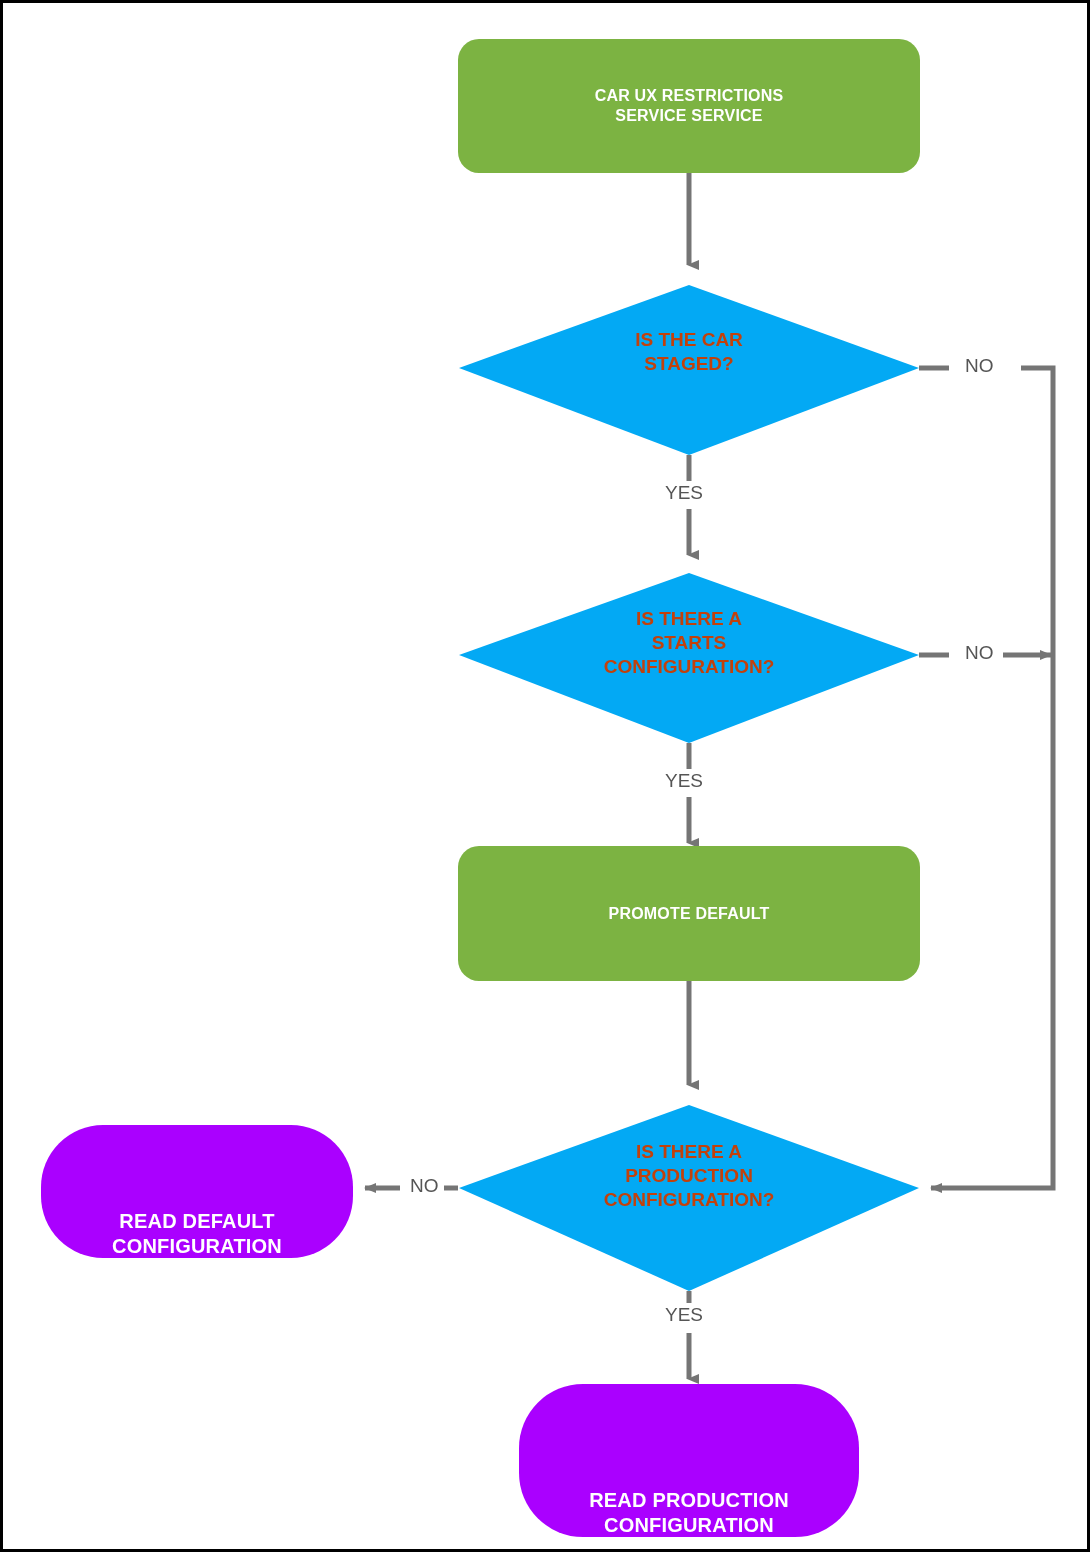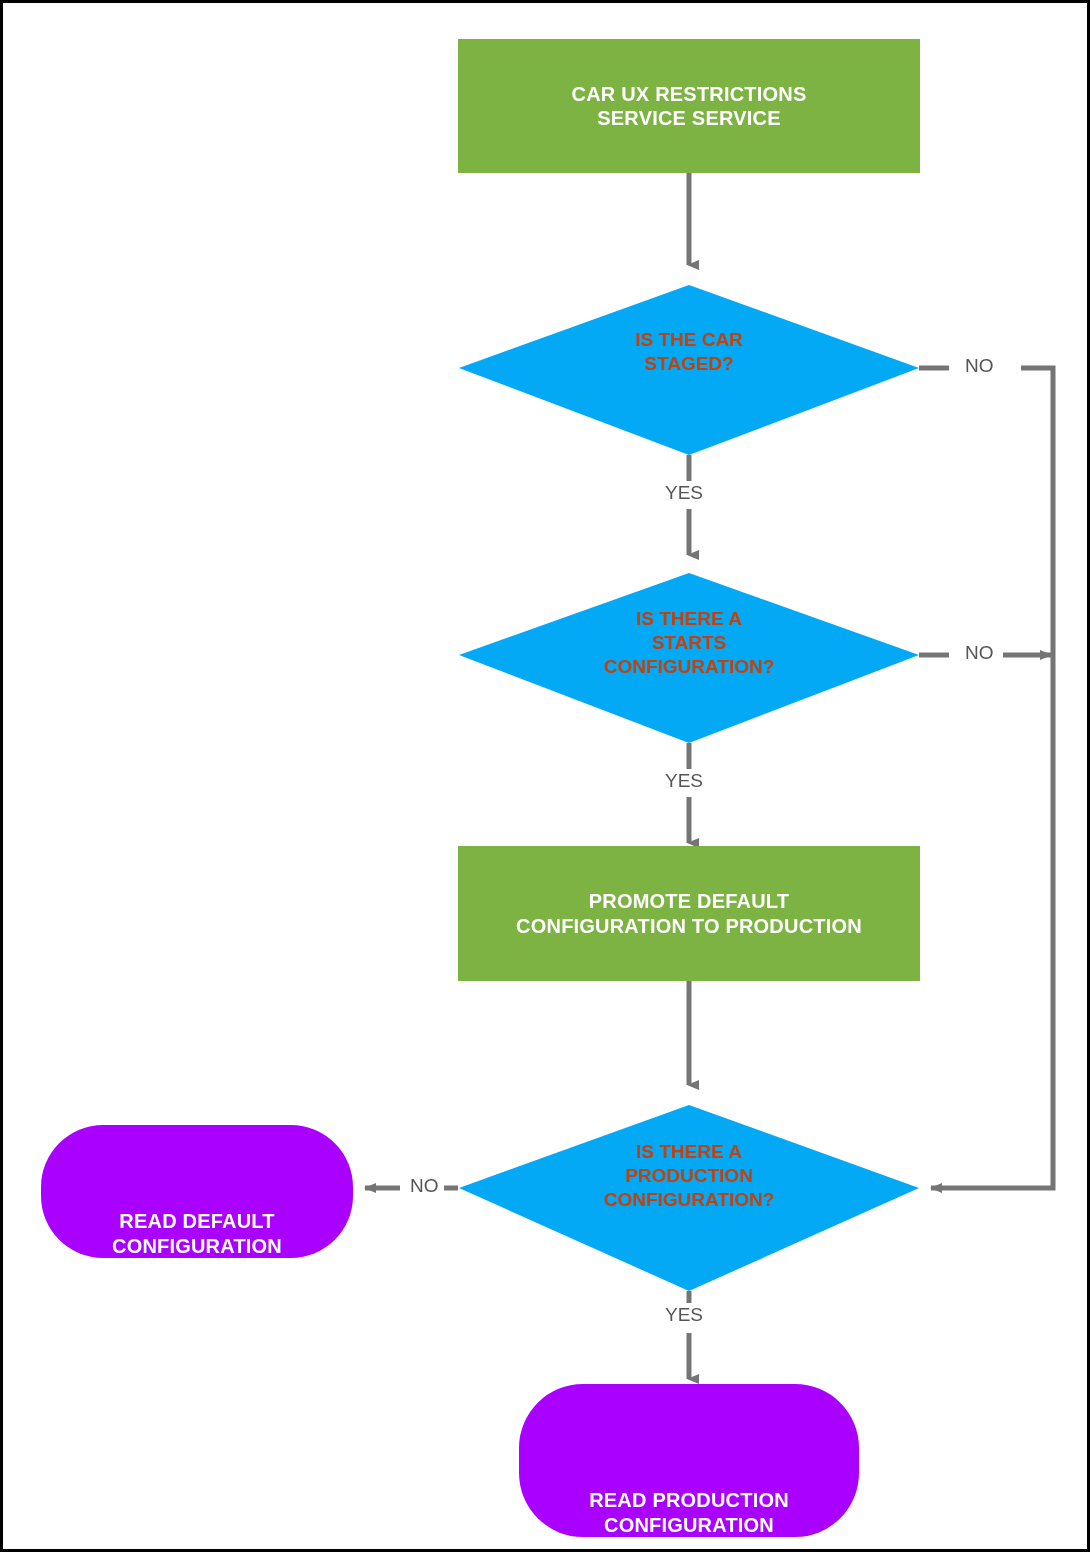--- a/index.html
+++ b/index.html
@@ -35,21 +35,22 @@
     justify-content: center;
     text-align: center;
     color: #ffffff;
     font-weight: bold;
     letter-spacing: 0.2px;
     line-height: 1.22;
     z-index: 3;
     box-sizing: border-box;
   }
   .node-process {
-    font-size: 20px;
+    font-size: 16px;
+    border-radius: 21px;
   }
   .node-terminal {
     font-size: 20px;
     align-items: flex-end;
   }
   .node-decision-label {
     position: absolute;
     display: flex;
     align-items: flex-start;
     justify-content: center;
@@ -153,21 +154,20 @@
     <div>
       <span>IS THERE A</span><br>
       <span>STARTS</span><br>
       <span>CONFIGURATION?</span>
     </div>
   </div>
 
   <div class="node node-process" style="left:455px; top:843px; width:462px; height:135px; background:#7CB342;">
     <div>
       <span>PROMOTE DEFAULT</span><br>
-      <span>CONFIGURATION TO PRODUCTION</span>
     </div>
   </div>
 
   <div class="node-decision-label" style="left:546px; top:1137px; width:280px; height:96px;">
     <div>
       <span>IS THERE A</span><br>
       <span>PRODUCTION</span><br>
       <span>CONFIGURATION?</span>
     </div>
   </div>

